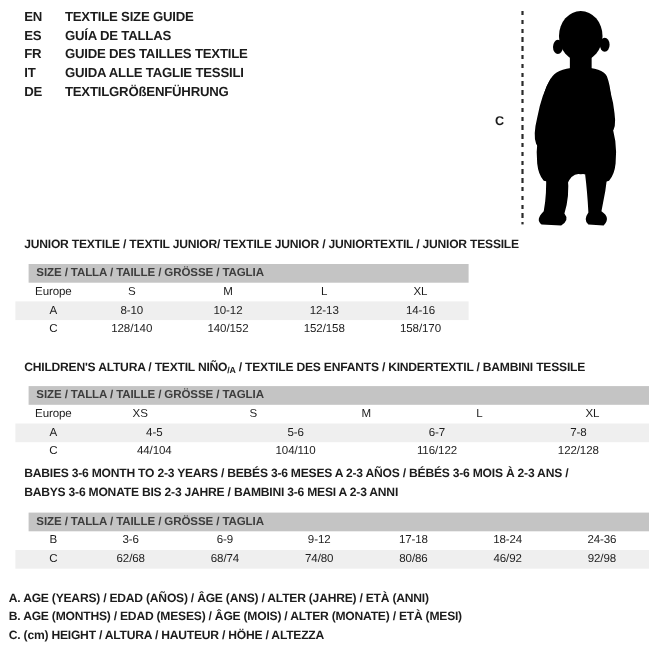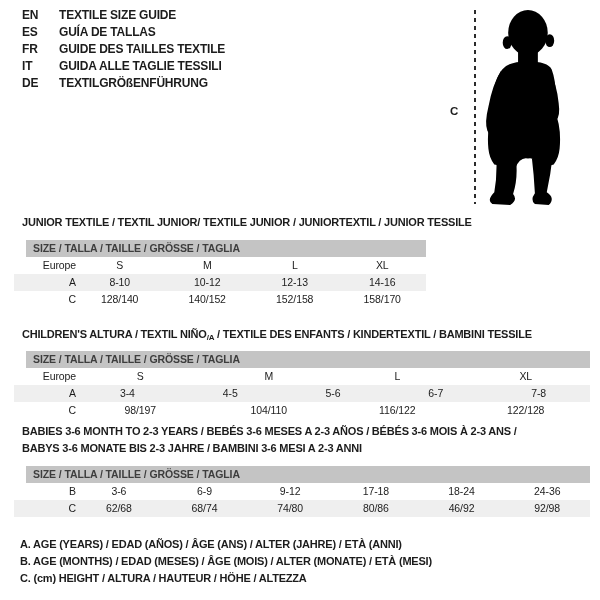--- a/index.html
+++ b/index.html
@@ -19,24 +19,24 @@
   .c-label{position:absolute;left:450px;top:105px;font-size:11.5px;font-weight:bold;}
   .silhouette{position:absolute;left:482px;top:8px;}
   
   .sec-title{position:absolute;left:22px;font-size:11px;font-weight:bold;letter-spacing:-0.2px;line-height:17px;white-space:nowrap;}
   .sec-title .sub{font-size:8px;vertical-align:-2px;}
   
   .size-table{position:absolute;left:14px;font-size:10.5px;letter-spacing:-0.1px;}
   .bar{height:17px;line-height:17px;background:#c4c4c4;color:#3d3d3d;font-weight:bold;padding-left:7px;box-sizing:border-box;margin-left:12px;}
   .trow{display:flex;height:17px;line-height:17px;}
   .trow.stripe{background:#efefef;}
-  .tlabel{flex:0 0 62px;padding-left:7px;box-sizing:border-box;text-align:right;}
+  .tlabel{flex:0 0 62px;padding-left:7px;box-sizing:border-box;text-align:center;}
   .tcell{flex:1 1 0;text-align:center;}
   
-  .footnotes{position:absolute;left:20px;top:536px;font-size:11px;font-weight:bold;letter-spacing:-0.2px;line-height:17px;}
+  .footnotes{position:absolute;left:8px;top:536px;font-size:11px;font-weight:bold;letter-spacing:-0.2px;line-height:17px;}
   .w412{width:412px;} .w576{width:576px;}
 </style>
 </head>
 <body>
 
 <div class="lang-block">
   <div class="lang-row">
     <span class="lang-code">EN</span>
     <span>TEXTILE SIZE GUIDE</span>
   </div>
@@ -98,36 +98,36 @@
     <span class="tcell">152/158</span>
     <span class="tcell">158/170</span>
   </div>
 </div>
 
 <div class="sec-title" style="top:326px;"><span>CHILDREN'S ALTURA / TEXTIL NIÑO</span><span class="sub">/A</span><span> / TEXTILE DES ENFANTS / KINDERTEXTIL / BAMBINI TESSILE</span></div>
 <div class="size-table w576" style="top:351px;">
   <div class="bar">SIZE / TALLA / TAILLE / GRÖSSE / TAGLIA</div>
   <div class="trow">
     <span class="tlabel">Europe</span>
+    <span class="tcell">XS</span>
     <span class="tcell">S</span>
     <span class="tcell">M</span>
     <span class="tcell">L</span>
     <span class="tcell">XL</span>
   </div>
   <div class="trow stripe">
     <span class="tlabel">A</span>
-    <span class="tcell">3-4</span>
     <span class="tcell">4-5</span>
     <span class="tcell">5-6</span>
     <span class="tcell">6-7</span>
     <span class="tcell">7-8</span>
   </div>
   <div class="trow">
     <span class="tlabel">C</span>
-    <span class="tcell">98/197</span>
+    <span class="tcell">44/104</span>
     <span class="tcell">104/110</span>
     <span class="tcell">116/122</span>
     <span class="tcell">122/128</span>
   </div>
 </div>
 
 <div class="sec-title" style="top:423px;">
   <div>BABIES 3-6 MONTH TO 2-3 YEARS / BEBÉS 3-6 MESES A 2-3 AÑOS / BÉBÉS 3-6 MOIS À 2-3 ANS /</div>
   <div>BABYS 3-6 MONATE BIS 2-3 JAHRE / BAMBINI 3-6 MESI A 2-3 ANNI</div>
 </div>

